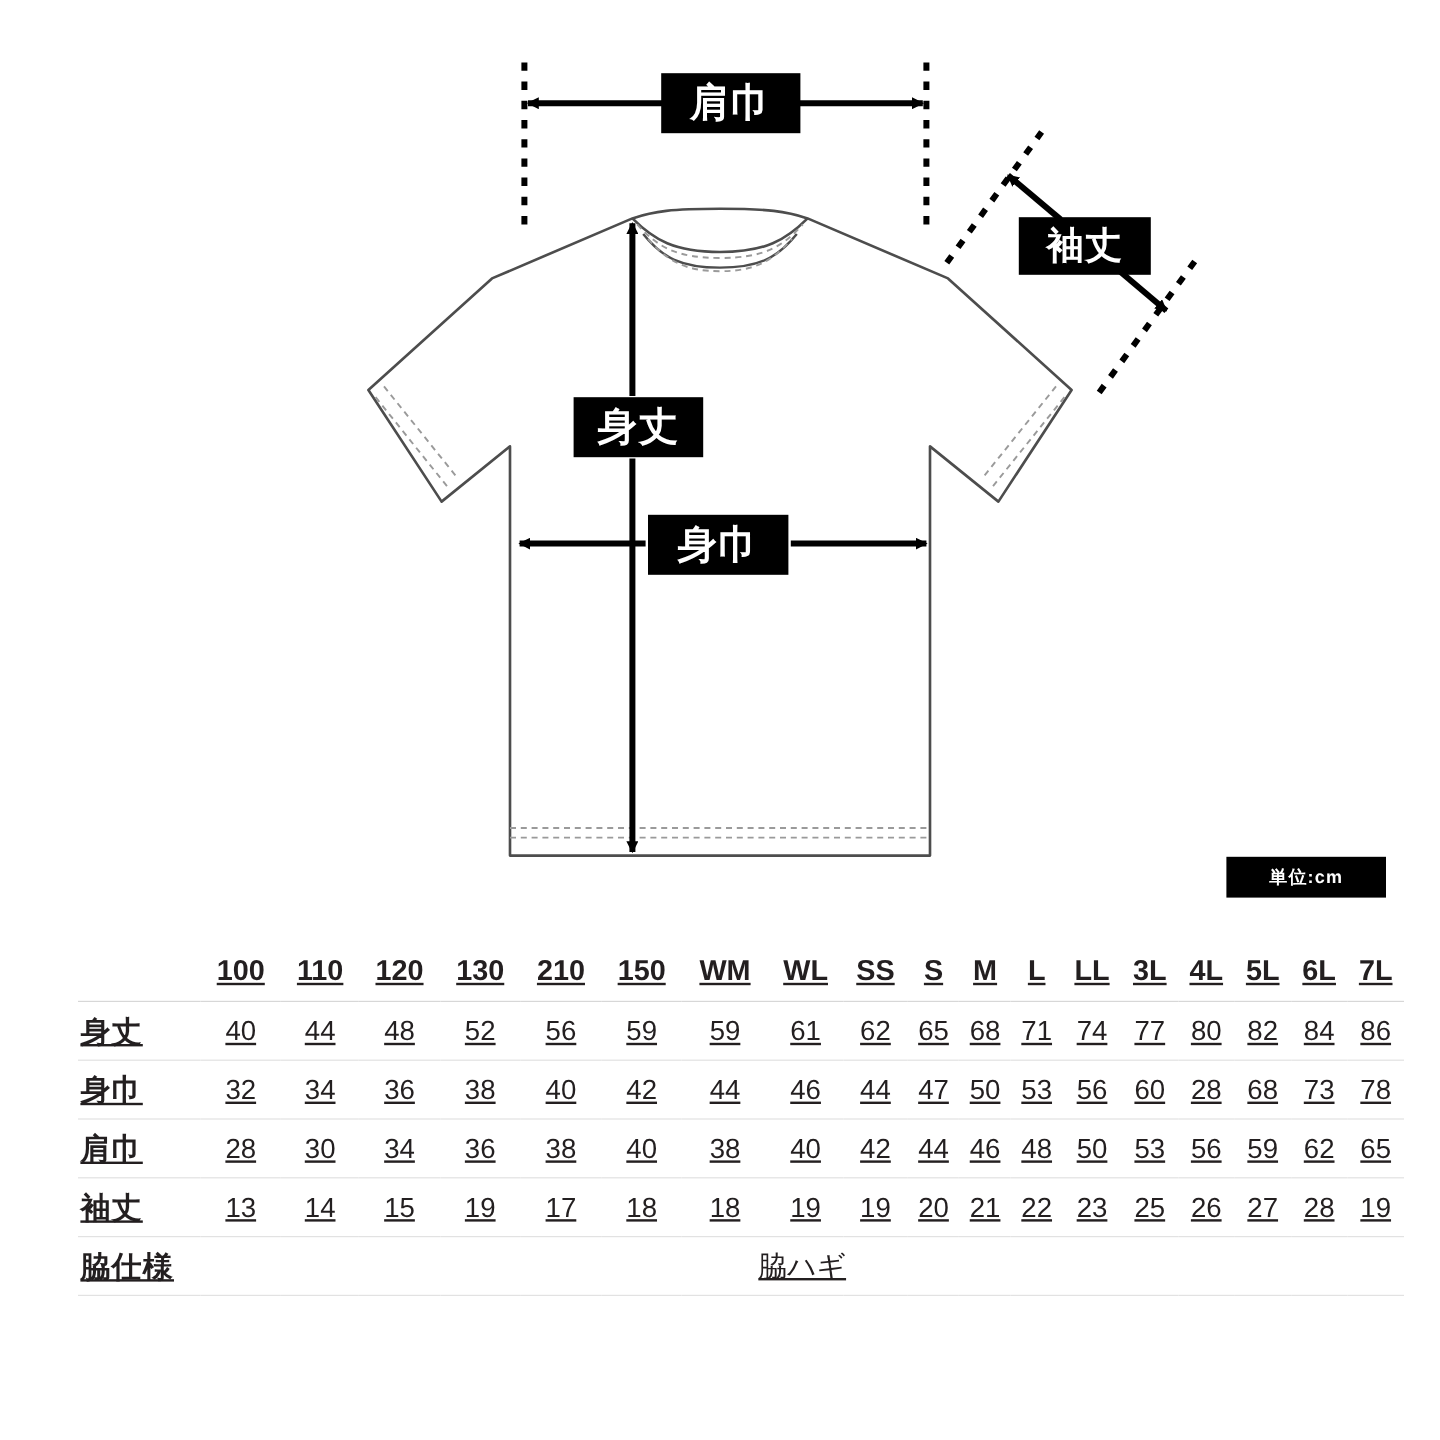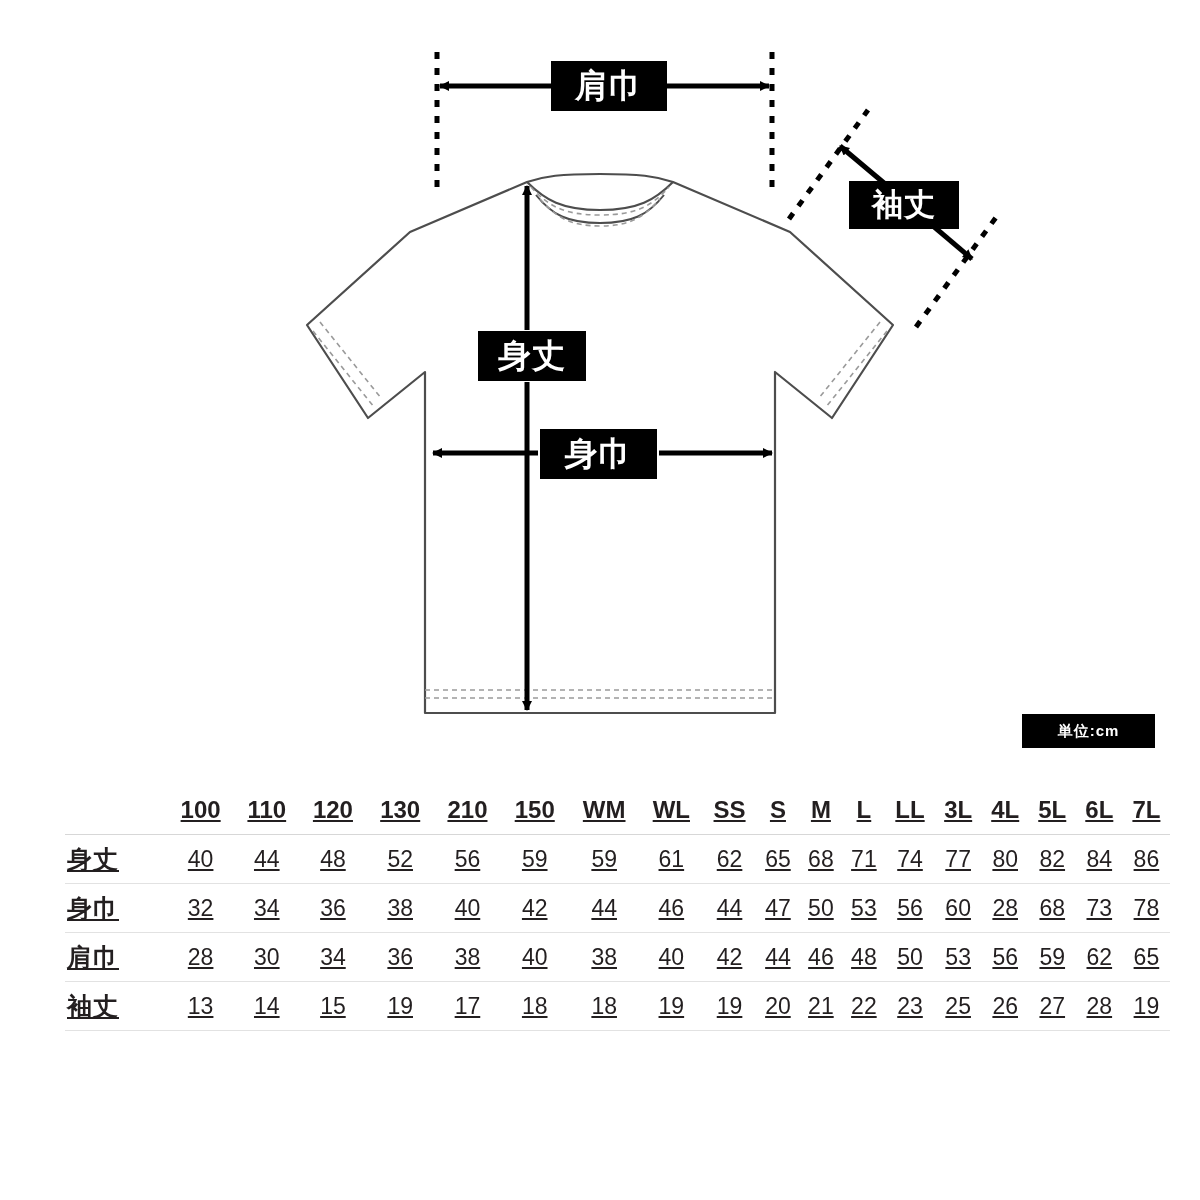--- a/index.html
+++ b/index.html
@@ -302,15 +302,19 @@
       <td>21</td>
       <td>22</td>
       <td>23</td>
       <td>25</td>
       <td>26</td>
       <td>27</td>
       <td>28</td>
       <td>19</td>
     </tr>
 
+    <tr>
+      <td class="rowhead">脇仕様</td>
+      <td class="waki-value" colspan="18">脇ハギ</td>
+    </tr>
 
   </tbody>
 </table>
 
 </body></html>

